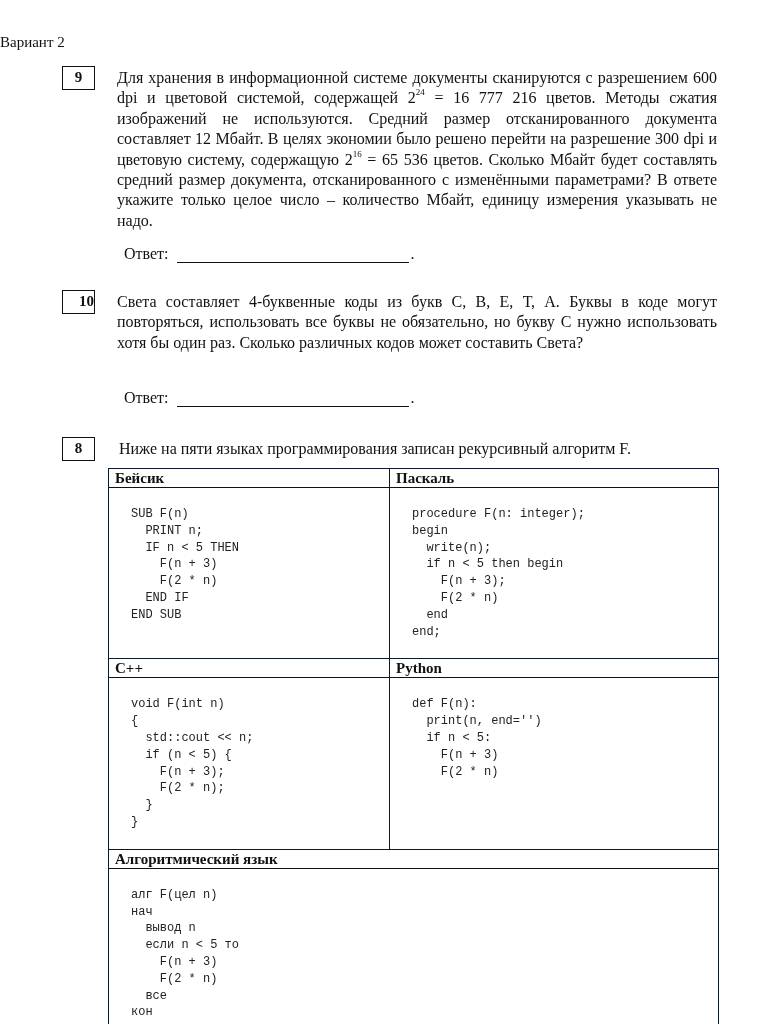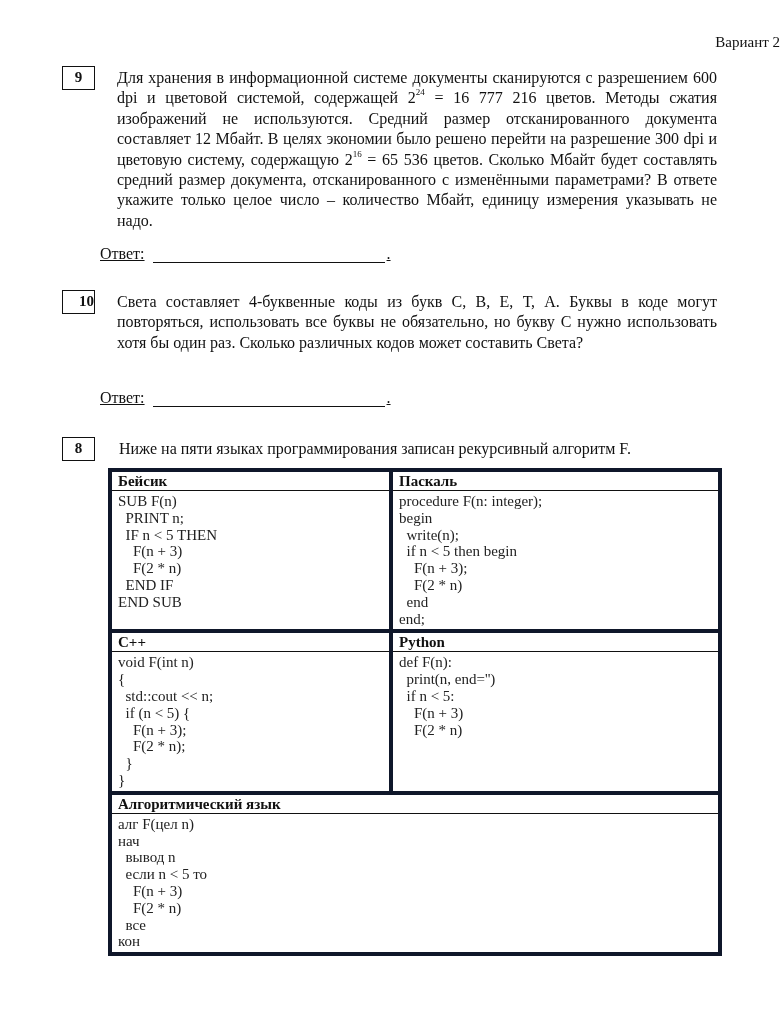--- a/index.html
+++ b/index.html
@@ -3,59 +3,59 @@
 <meta charset="utf-8">
 <style>
   html, body { margin: 0; padding: 0; background: #ffffff; }
   body {
     width: 780px; height: 1024px; position: relative; overflow: hidden;
     font-family: "Liberation Serif", "DejaVu Serif", serif;
     color: #111;
   }
   .variant {
     position: absolute; top: 34px; left: 0; width: 780px;
-    text-align: right; font-size: 15px;
+    text-align: left; font-size: 15px;
   }
   .num-box {
     position: absolute; left: 62px; width: 33px; height: 24px;
     border: 1.5px solid #111; box-sizing: border-box;
     font-weight: bold; font-size: 15px; text-align: center; line-height: 21px;
   }
   .qtext {
     position: absolute; left: 117px; width: 600px;
     font-size: 16px; line-height: 20.4px; text-align: justify;
   }
   .qtext sup { font-size: 9px; line-height: 0; vertical-align: 8px; }
   .answer {
-    position: absolute; left: 100px; font-size: 16px;
-    display: flex; align-items: flex-end; text-decoration: underline;
+    position: absolute; left: 124px; font-size: 16px;
+    display: flex; align-items: flex-end;
   }
   .answer .line {
     display: inline-block; width: 232px; border-bottom: 1px solid #111;
     margin-left: 8px; height: 14px;
   }
   .answer .dot { margin-left: 2px; }
   .intro11 {
     position: absolute; left: 119px; top: 440px; font-size: 16px;
   }
   table.code {
     position: absolute; left: 108px; top: 468px; width: 610px;
     border-collapse: collapse; table-layout: fixed;
   }
   table.code td {
-    border: 4px solid #0f172a; vertical-align: top; padding: 0;
+    border: 1px solid #0f172a; vertical-align: top; padding: 0;
   }
   .lang {
     font-weight: bold; font-size: 15px; padding: 1px 6px 0 6px;
     border-bottom: 1.5px solid #111; height: 17px; line-height: 17px;
   }
   pre {
-    margin: 0; padding: 2px 4px 2px 6px;
-    font-family: Liberation Serif, serif;
-    font-size: 15px; line-height: 16.8px; color: #222;
+    margin: 16px; padding: 2px 4px 2px 6px;
+    font-family: Liberation Mono, monospace;
+    font-size: 12px; line-height: 16.8px; color: #222;
     white-space: pre;
   }
 </style>
 </head>
 <body>
 
 <div class="variant">Вариант 2</div>
 
 <div class="num-box" style="top:66px;">9</div>
 <div class="qtext" style="top:68px;"><span>Для хранения в информационной системе документы сканируются с разрешением 600 dpi и цветовой системой, содержащей 2</span><sup>24</sup><span> = 16 777 216 цветов. Методы сжатия изображений не используются. Средний размер отсканированного документа составляет 12 Мбайт. В целях экономии было решено перейти на разрешение 300 dpi и цветовую систему, содержащую 2</span><sup>16</sup><span> = 65 536 цветов. Сколько Мбайт будет составлять средний размер документа, отсканированного с изменёнными параметрами? В ответе укажите только целое число  –  количество Мбайт, единицу измерения указывать не надо.</span></div>

